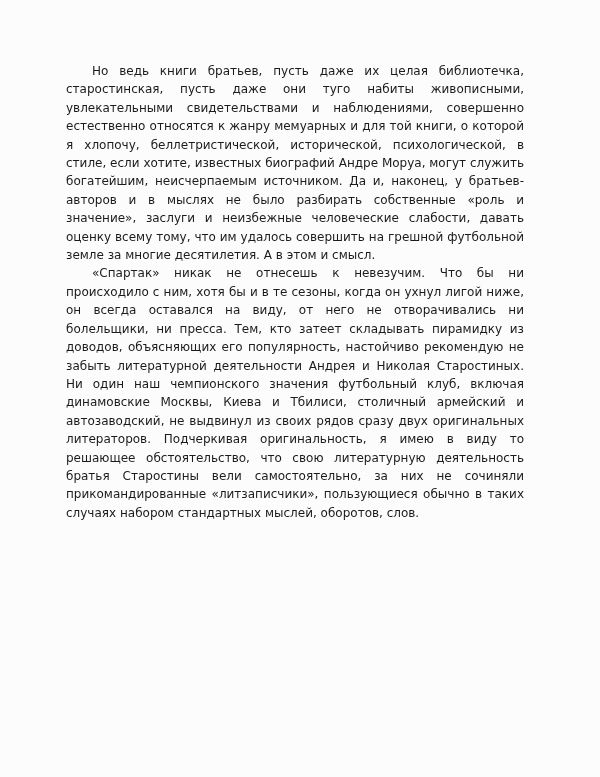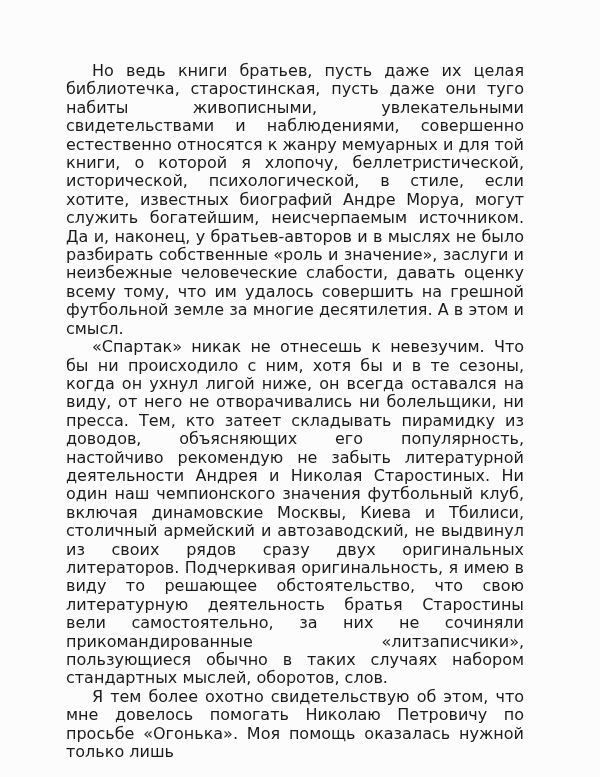--- a/index.html
+++ b/index.html
@@ -12,34 +12,33 @@
     background: #fcfcfc;
     overflow: hidden;
     position: relative;
   }
   .page {
     position: absolute;
     left: 66px;
     top: 62px;
     width: 458px;
     font-family: "DejaVu Sans", sans-serif;
-    font-size: 16px;
+    font-size: 12px;
     line-height: 18.4px;
     color: #1b1b1b;
     text-align: justify;
     letter-spacing: 0;
     hyphens: none;
     -webkit-hyphens: none;
   }
   .para {
     margin: 0;
     padding: 0;
     text-indent: 26px;
   }
 </style>
 </head>
 <body>
 
 <div class="page">
   <p class="para">Но ведь книги братьев, пусть даже их целая библиотечка, старостинская, пусть даже они туго набиты живописными, увлекательными свидетельствами и наблюдениями, совершенно естественно относятся к жанру мемуарных и для той книги, о которой я хлопочу, беллетристической, исторической, психологической, в стиле, если хотите, известных биографий Андре Моруа, могут служить богатейшим, неисчерпаемым источником. Да и, наконец, у братьев-авторов и в мыслях не было разбирать собственные «роль и значение», заслуги и неизбежные человеческие слабости, давать оценку всему тому, что им удалось совершить на грешной футбольной земле за многие десятилетия. А в этом и смысл.</p>
   <p class="para">«Спартак» никак не отнесешь к невезучим. Что бы ни происходило с ним, хотя бы и в те сезоны, когда он ухнул лигой ниже, он всегда оставался на виду, от него не отворачивались ни болельщики, ни пресса. Тем, кто затеет складывать пирамидку из доводов, объясняющих его популярность, настойчиво рекомендую не забыть литературной деятельности Андрея и Николая Старостиных. Ни один наш чемпионского значения футбольный клуб, включая динамовские Москвы, Киева и Тбилиси, столичный армейский и автозаводский, не выдвинул из своих рядов сразу двух оригинальных литераторов. Подчеркивая оригинальность, я имею в виду то решающее обстоятельство, что свою литературную деятельность братья Старостины вели самостоятельно, за них не сочиняли прикомандированные «литзаписчики», пользующиеся обычно в таких случаях набором стандартных мыслей, оборотов, слов.</p>
-  <p class="para">Я тем более охотно свидетельствую об этом, что мне довелось помогать Николаю Петровичу по просьбе «Огонька». Моя помощь оказалась нужной только лишь</p>
 </div>
 
 </body></html>

